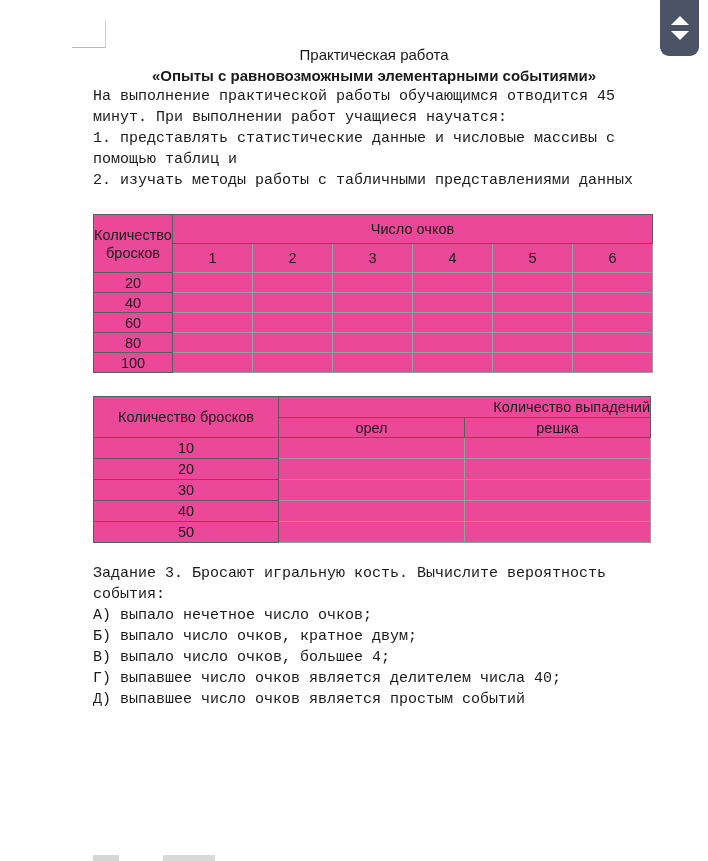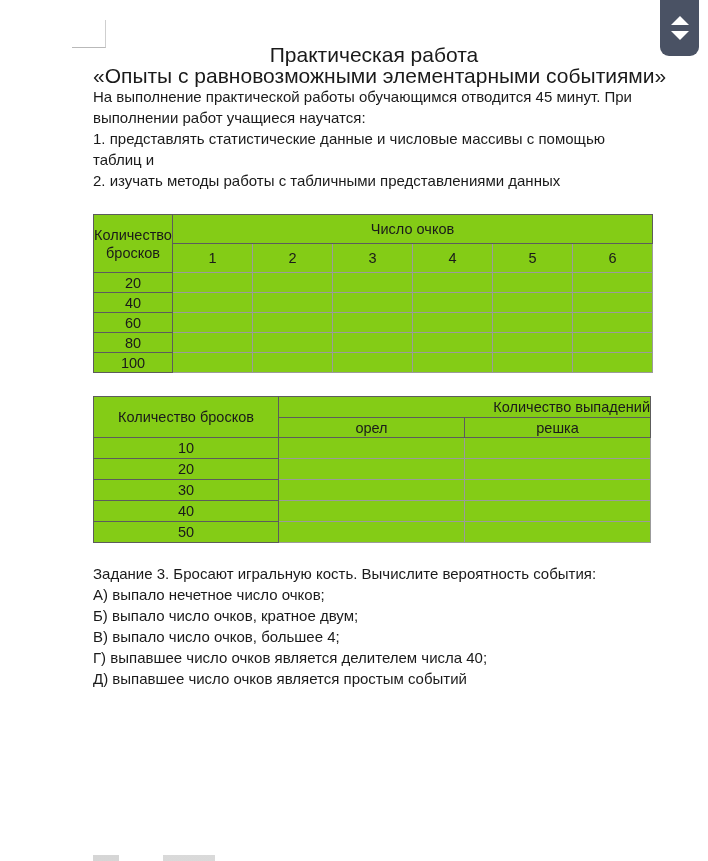--- a/index.html
+++ b/index.html
@@ -58,44 +58,45 @@
   
   #doc {
     position: absolute;
     left: 93px;
     top: 44px;
     width: 562px;
   }
 
   .title-line {
     text-align: center;
-    font-size: 21px;
+    font-size: 15px;
     line-height: 21px;
     white-space: nowrap;
   }
   .title-line.sub {
-    font-weight: 400;
+    font-weight: 700;
   }
 
   .para {
     font-size: 15px;
     line-height: 21px;
     margin: 0;
     text-align: left;
+    font-family: Liberation Mono, monospace;
   }
 
   .gap-block { height: 20px; }
   .gap-tiny  { height: 3px; }
 
   
   table.sheet {
     border-collapse: collapse;
     table-layout: fixed;
     font-size: 14.5px;
-    background: #84cc16;
+    background: #ec4899;
   }
   table.sheet td, table.sheet th {
     border: 1px solid #5c5c5c;
     padding: 0;
     text-align: center;
     font-weight: normal;
     color: #1a1a1a;
     vertical-align: middle;
   }
   table.sheet td.light, table.sheet th.light {

